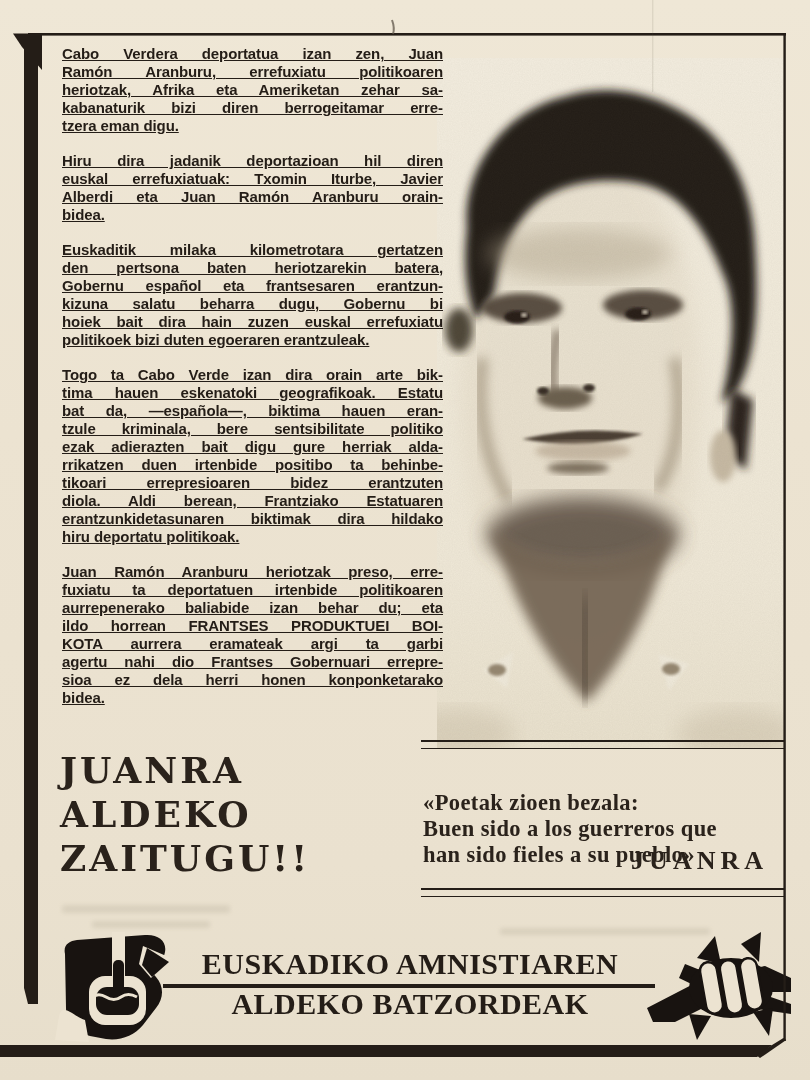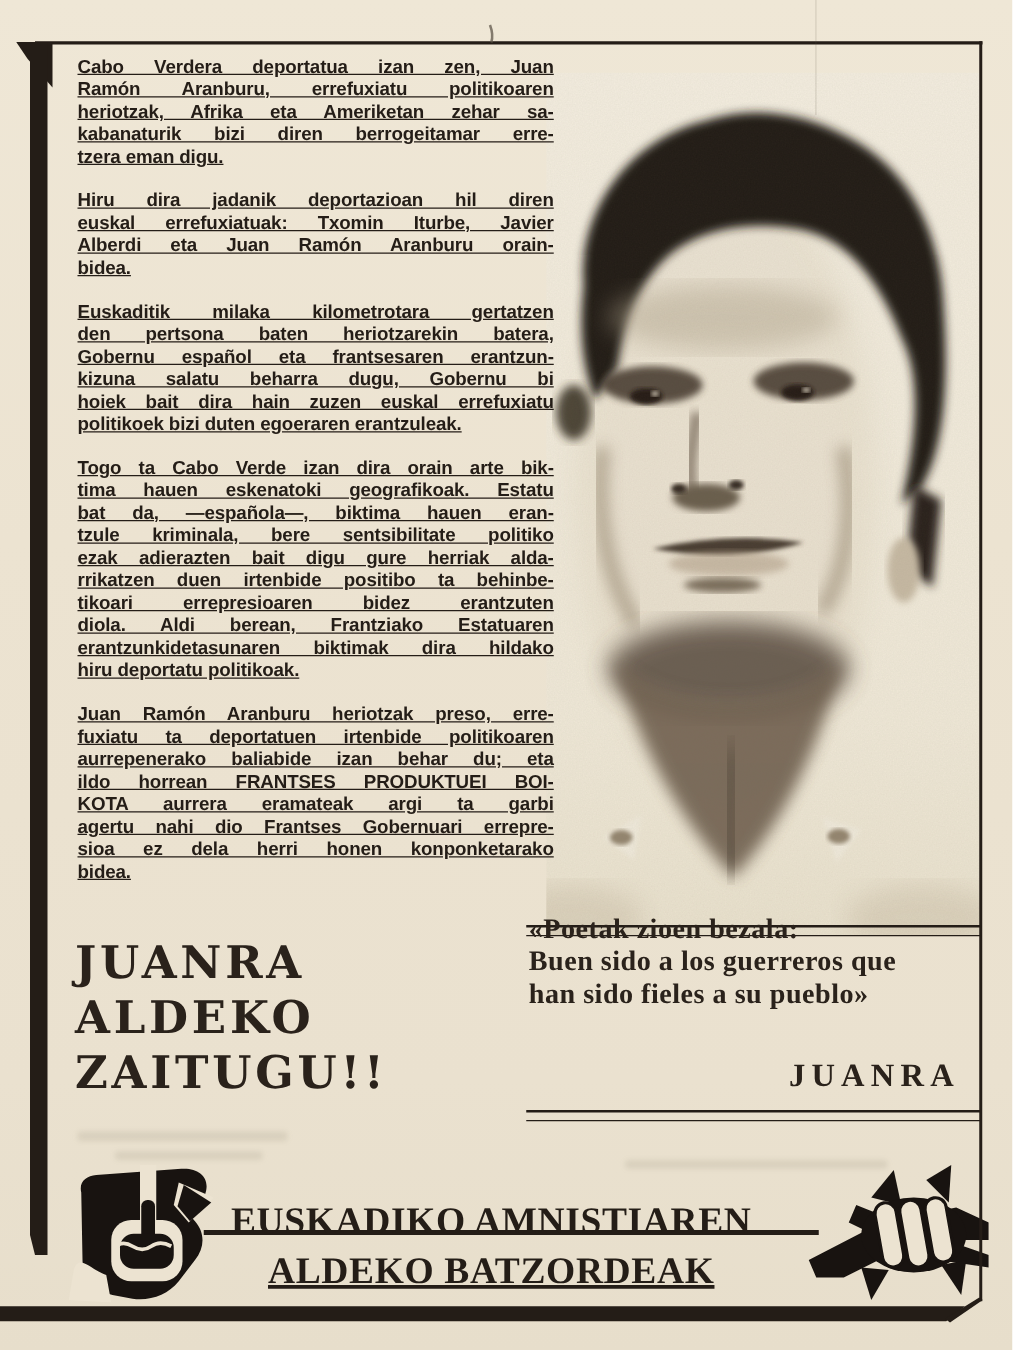--- a/index.html
+++ b/index.html
@@ -30,43 +30,43 @@
     color:#2a221b;
   }
   
   .dbl-rule{
     position:absolute;left:421px;width:364px;height:6px;
     border-top:2.5px solid #241d17;border-bottom:1.5px solid #241d17;
   }
   #quote-rule-top{top:740px;}
   #quote-rule-bottom{top:888px;}
   #quote-text{
-    position:absolute;left:423px;top:730px;width:362px;
+    position:absolute;left:423px;top:790px;width:362px;
     font-family:"Liberation Serif",serif;font-weight:bold;
     font-size:22.5px;line-height:26px;letter-spacing:0.4px;
     color:#2a221b;
   }
   #quote-attrib{
     position:absolute;left:423px;top:846px;width:345px;
     text-align:right;
     font-family:"Liberation Serif",serif;font-weight:bold;
     font-size:26px;letter-spacing:5px;color:#2a221b;
   }
   
   #footer-divider{
     position:absolute;left:163px;top:984px;width:492px;height:3.5px;
     background:#241d17;
   }
   .org-line{
-    position:absolute;left:153px;width:480px;text-align:center;
+    position:absolute;left:170px;width:480px;text-align:center;
     font-family:"Liberation Serif",serif;font-weight:bold;
-    color:#241d17;letter-spacing:0.5px;margin-top:13px;
+    color:#241d17;letter-spacing:0.5px;
   }
   #org-line1{top:947px;font-size:30px;}
-  #org-line2{top:987px;font-size:30px;text-decoration:underline;}
+  #org-line2{top:987px;font-size:30px;}
   .logo{position:absolute;}
   #logo-left{left:55px;top:932px;width:116px;height:110px;}
   #logo-right{left:645px;top:930px;width:146px;height:114px;}
   
   #photo{position:absolute;left:437px;top:58px;width:348px;height:690px;}
   
   #frame{position:absolute;left:0;top:0;width:810px;height:1080px;pointer-events:none;}
   .smudge{position:absolute;background:rgba(118,105,86,.13);filter:blur(2px);border-radius:3px;}
 </style>
 </head>

